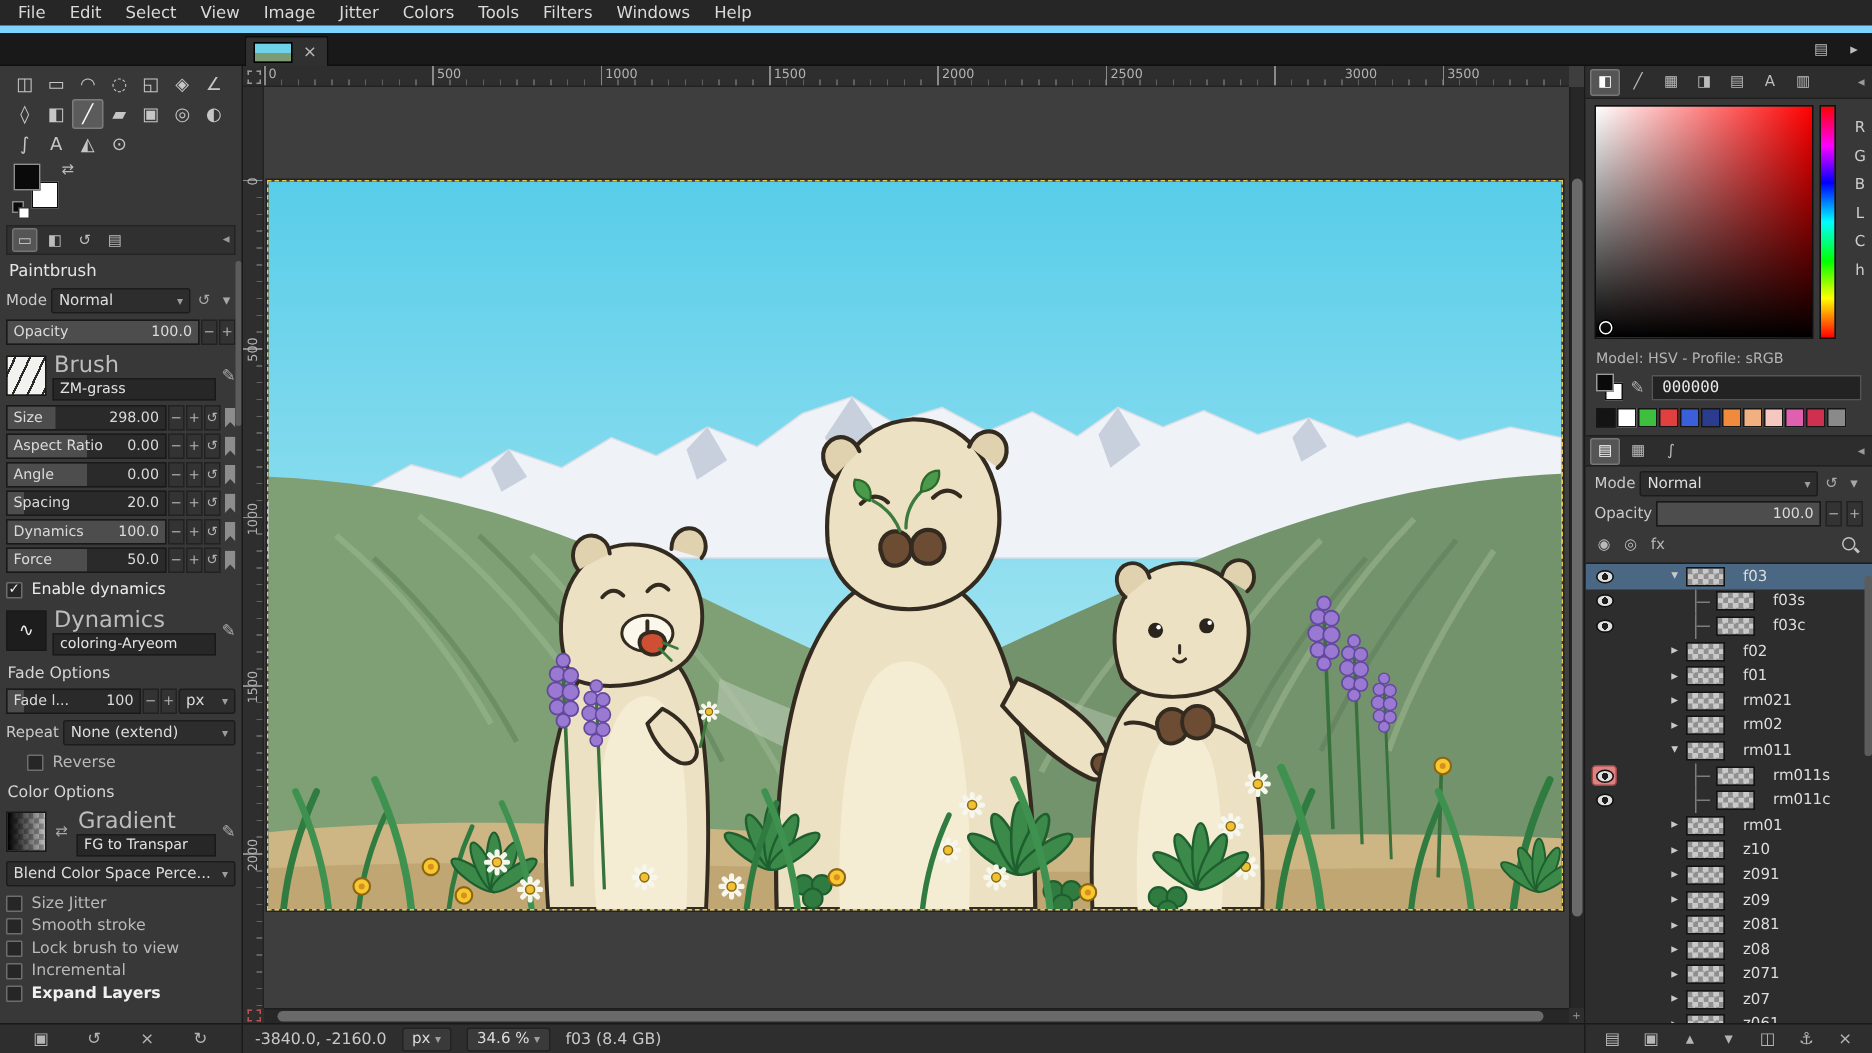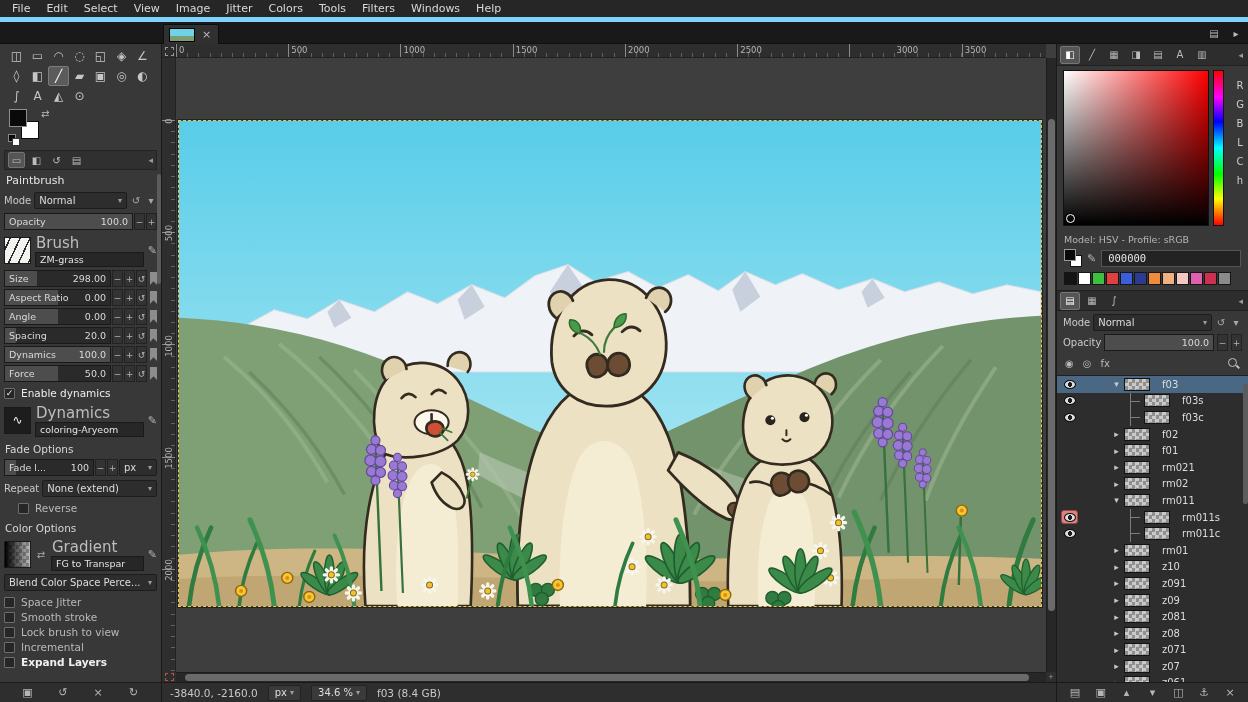--- a/index.html
+++ b/index.html
@@ -365,21 +365,21 @@
 
     <div class="row">
       <span class="combo">
           <span>Blend Color Space Perce...</span>
         </span>
     </div>
 
     <div id="tool-checks">
         <div class="check-row">
           <span class="cb"></span>
-          <span>Space Jitter</span>
+          <span>Size Jitter</span>
         </div>
         <div class="check-row">
           <span class="cb"></span>
           <span>Smooth stroke</span>
         </div>
         <div class="check-row">
           <span class="cb"></span>
           <span>Lock brush to view</span>
         </div>
         <div class="check-row">

